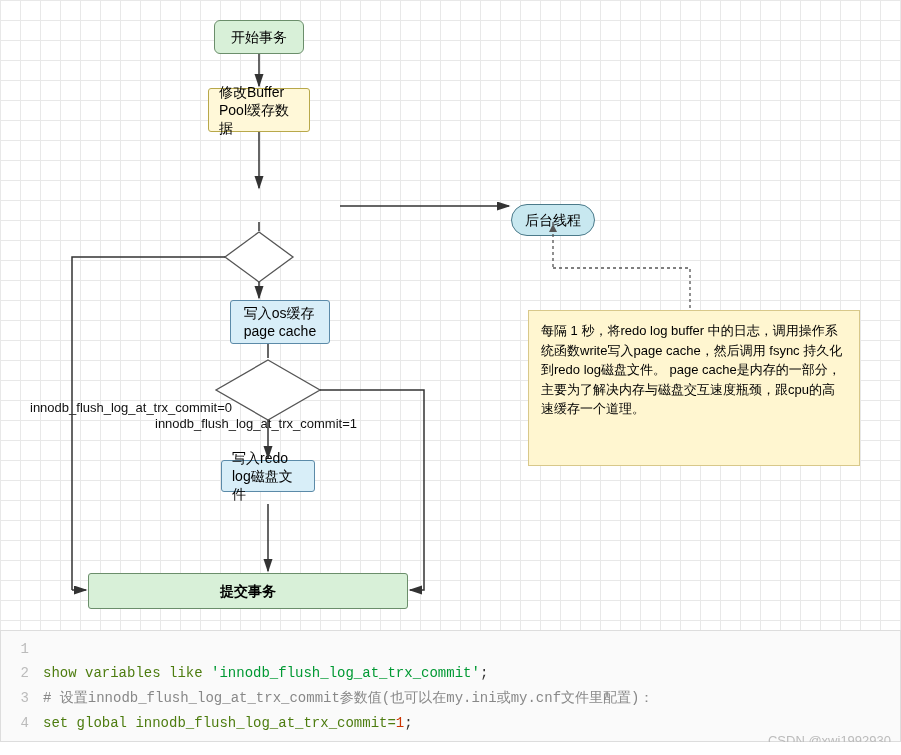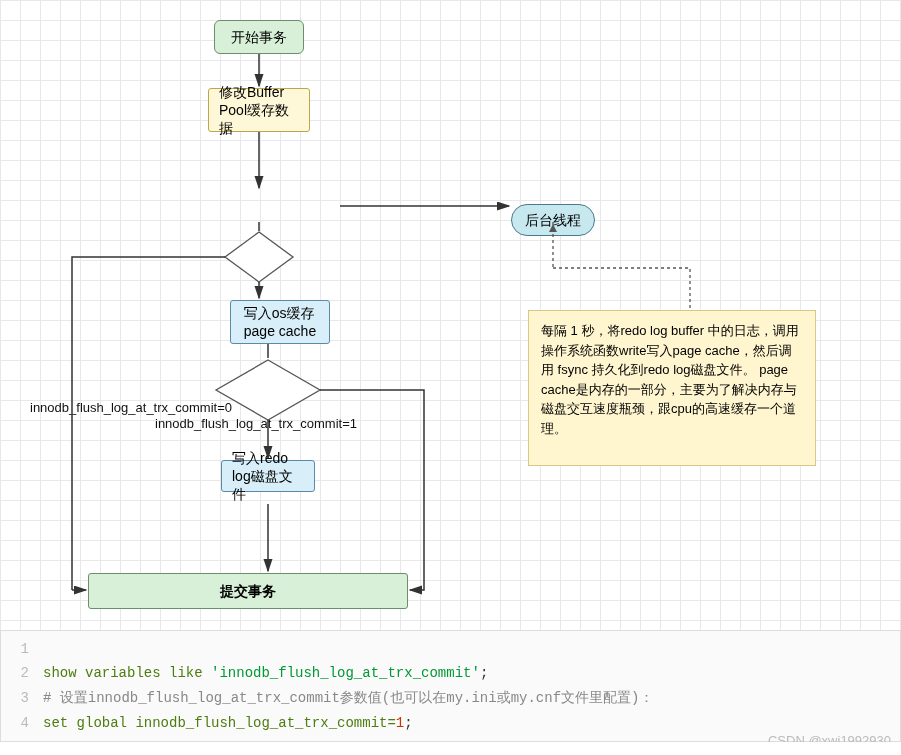--- a/index.html
+++ b/index.html
@@ -129,21 +129,21 @@
   <div class="node round" style="left:511px; top:190px; width:84px; height:32px;">后台线程</div>
 
   <div class="node blue" style="left:218px; top:300px; width:100px; height:44px;margin-left:12px;">写入os缓存
 page cache</div>
 
   <div class="node blue" style="left:221px; top:460px; width:94px; height:32px;">写入redo
 log磁盘文件</div>
 
   <div class="node wide-commit" style="left:88px; top:573px; width:320px; height:36px;">提交事务</div>
 
-  <div class="node note" style="left:528px; top:310px; width:288px; height:156px;">每隔 1 秒，将redo log buffer 中的日志，调用操作系统函数write写入page cache，然后调用 fsync 持久化到redo log磁盘文件。
+  <div class="node note" style="left:528px; top:310px; width:332px; height:156px;">每隔 1 秒，将redo log buffer 中的日志，调用操作系统函数write写入page cache，然后调用 fsync 持久化到redo log磁盘文件。
 
 page cache是内存的一部分，主要为了解决内存与磁盘交互速度瓶颈，跟cpu的高速缓存一个道理。</div>
 
   <span class="edge-label" style="left:30px; top:400px;">innodb_flush_log_at_trx_commit=0</span>
   <span class="edge-label" style="left:155px; top:416px;">innodb_flush_log_at_trx_commit=1</span>
 
   <svg class="arrows" width="901" height="630">
     <defs>
       <marker id="ah" markerWidth="10" markerHeight="10" refX="8" refY="3" orient="auto">
         <path d="M0,0 L9,3 L0,6 Z" fill="#333"></path>

